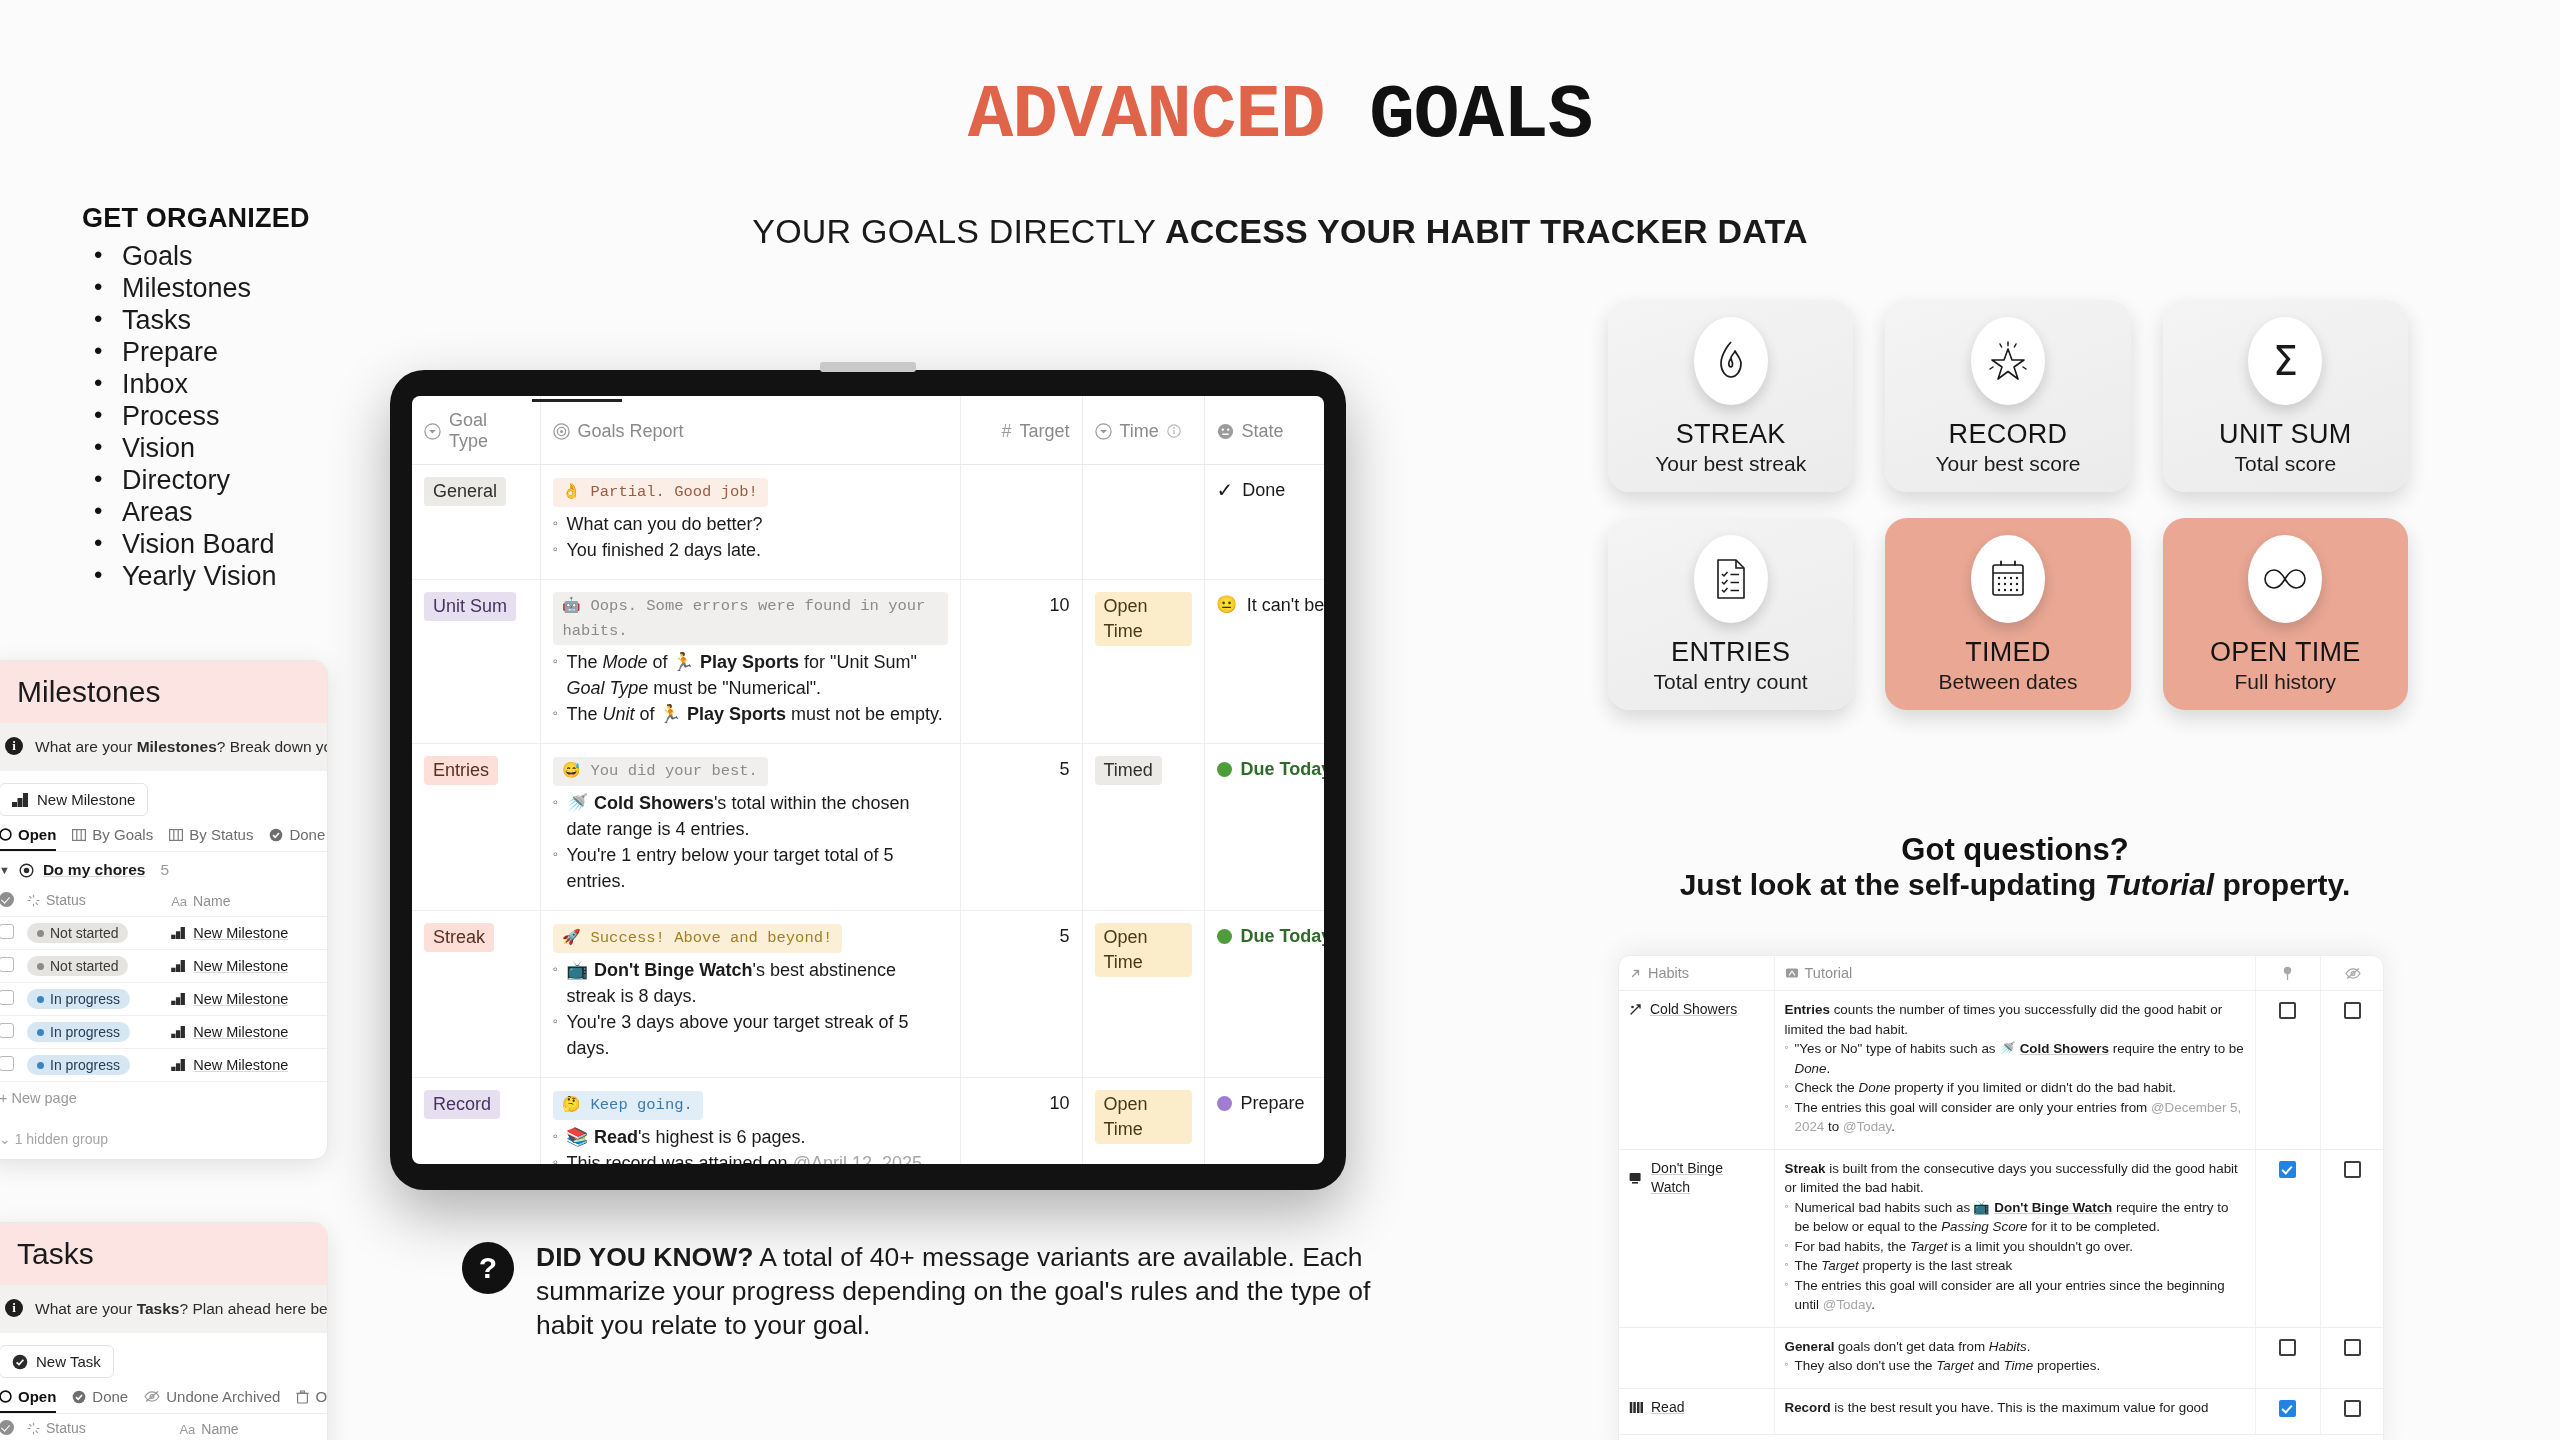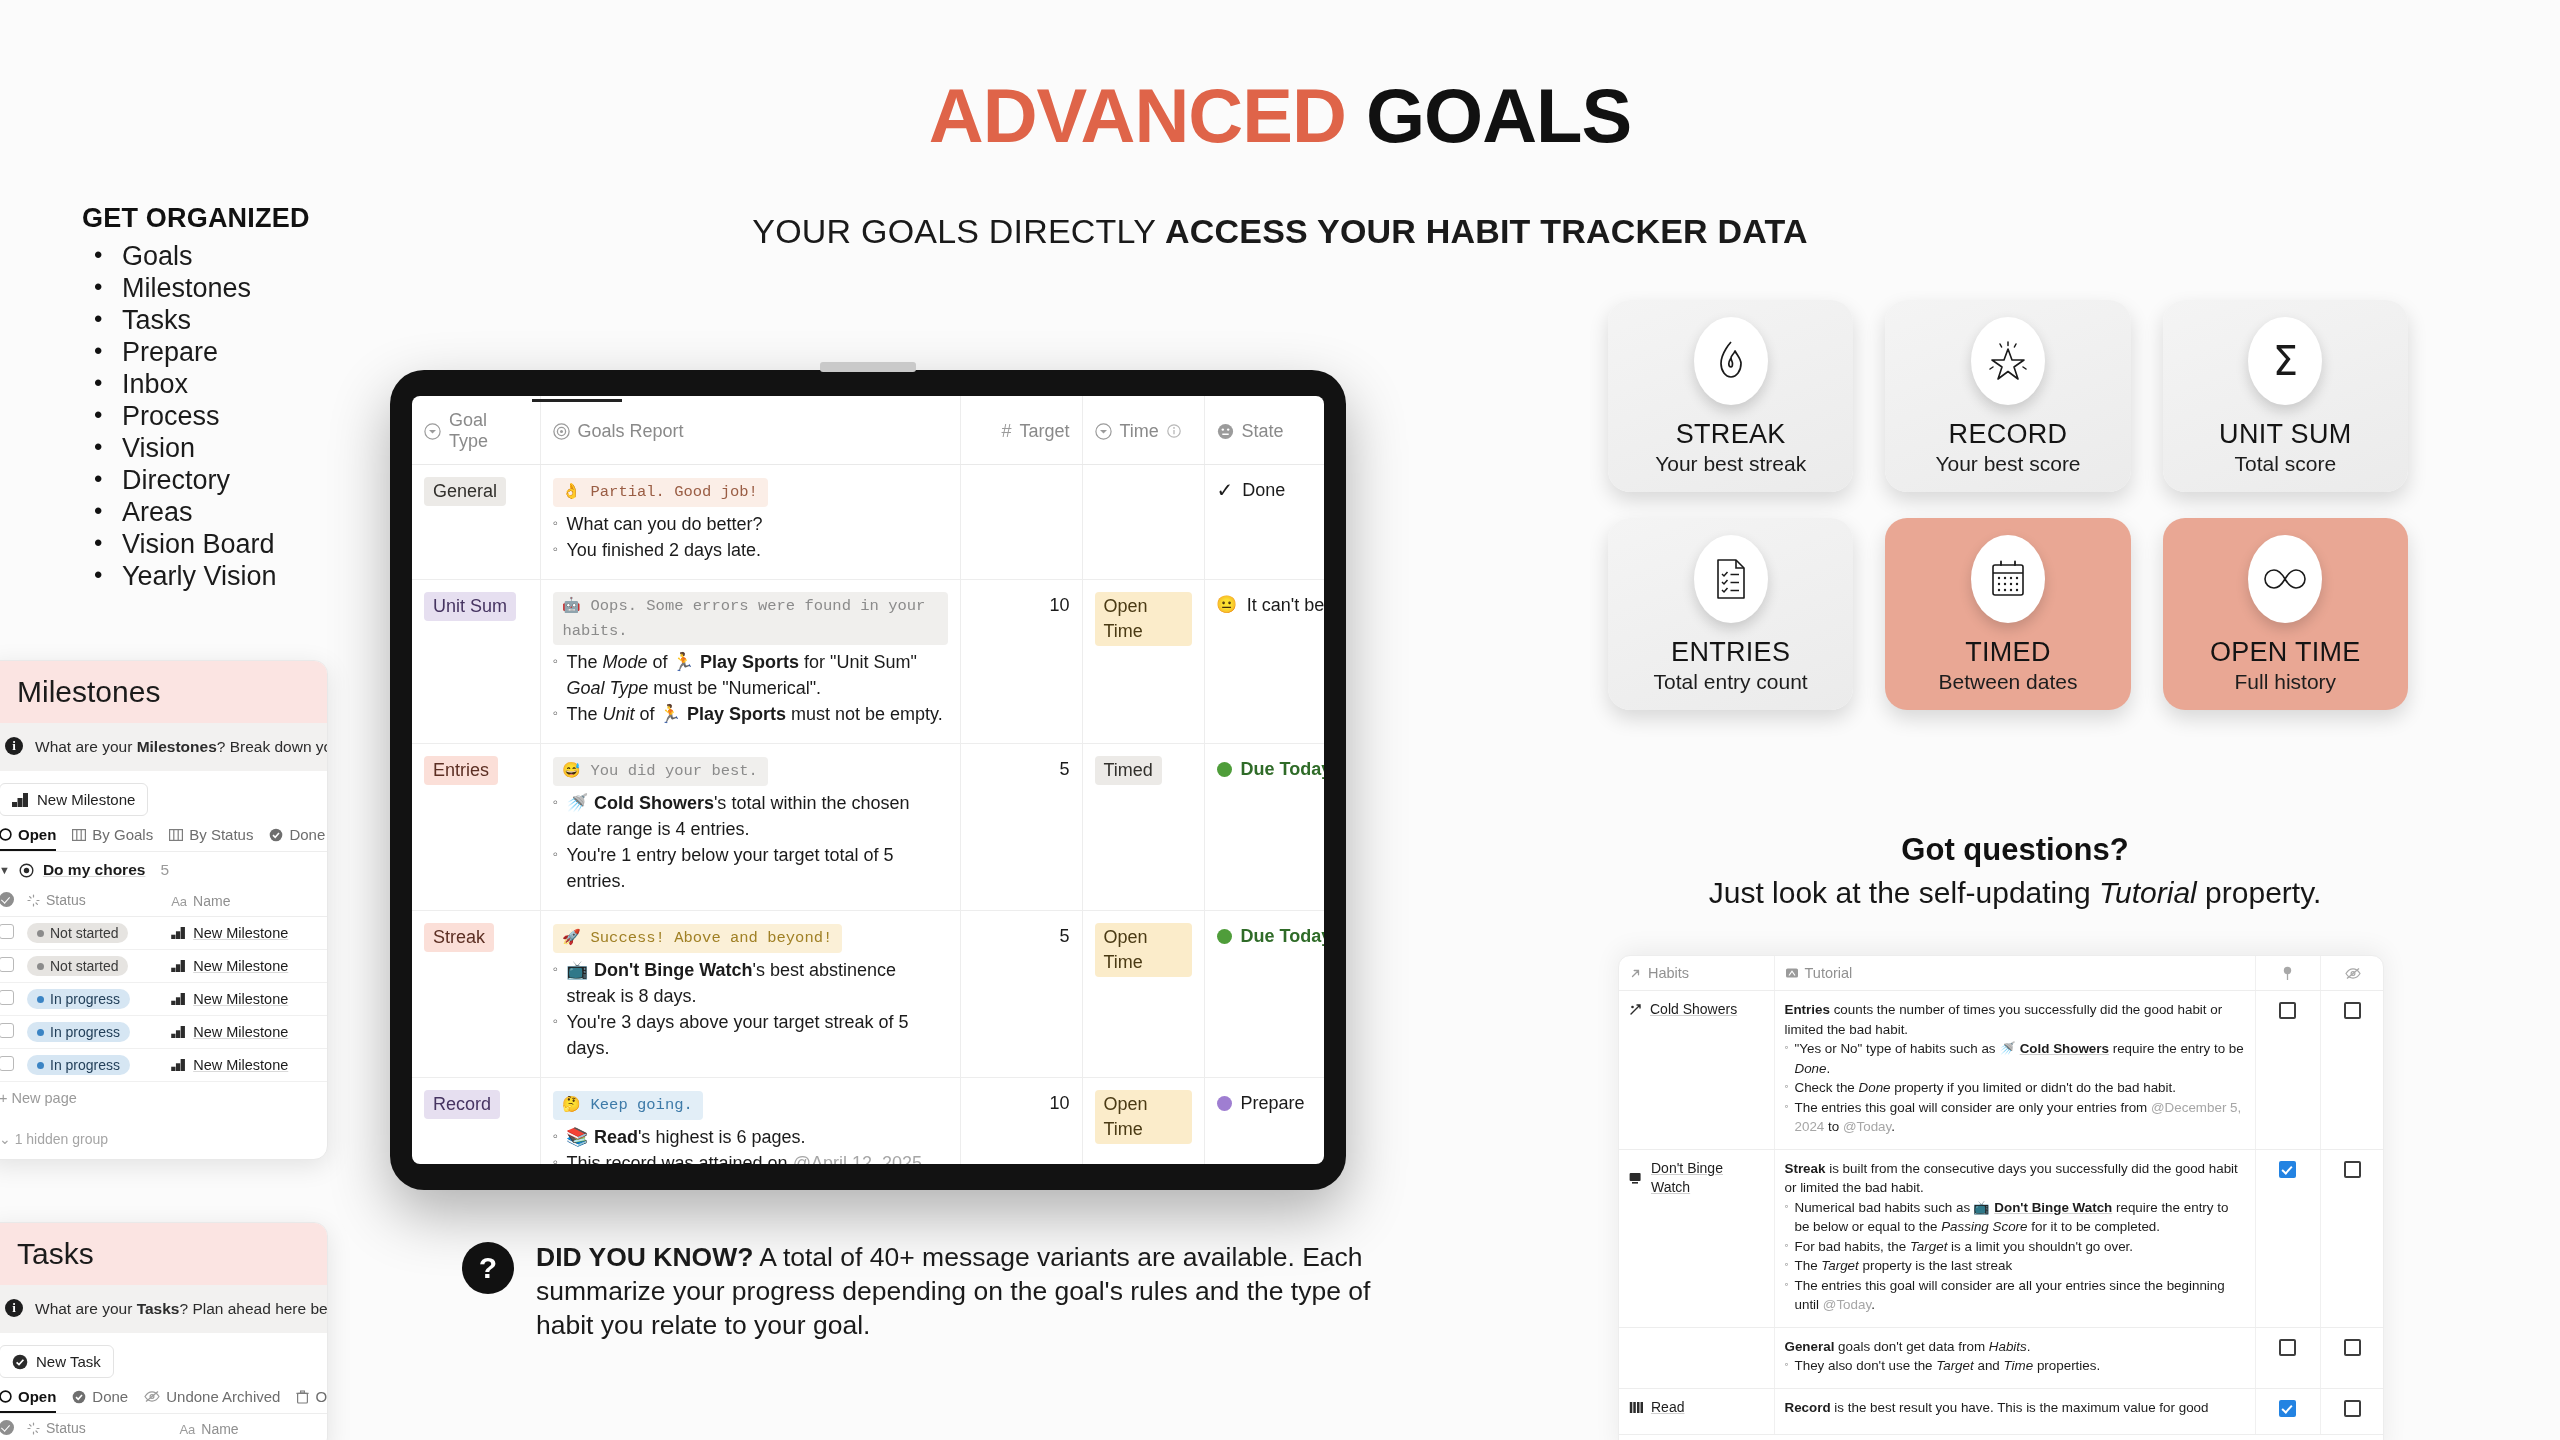--- a/index.html
+++ b/index.html
@@ -12,21 +12,21 @@
   }
   .page { position: absolute; inset: 0; background: #fbfbfb; }
 
   
   .hero-title {
     position: absolute; left: 0; right: 0; top: 78px;
     text-align: center;
     font-size: 76px; font-weight: 800;
     letter-spacing: -1px;
     line-height: 1;
-    font-family: Liberation Sans, sans-serif;
+    font-family: Liberation Mono, monospace;
     font-stretch: condensed;
   }
   .hero-title .accent { color: #df6449; }
   .hero-title .dark { color: #111111; }
   .hero-sub {
     position: absolute; left: 0; right: 0; top: 212px;
     text-align: center;
     font-size: 34px; font-weight: 400; color: #1a1a1a;
     letter-spacing: 0.2px;
   }
@@ -241,21 +241,21 @@
     font-size: 27px; color: #141414; letter-spacing: 0.3px; font-weight: 400;
     font-stretch: condensed;
   }
   .card .c-sub { font-size: 21px; color: #1d1d1d; font-weight: 350; margin-top: 2px; }
 
   
   .gq {
     position: absolute; left: 1600px; top: 832px; width: 830px; text-align: center;
   }
   .gq h3 { font-size: 31px; font-weight: 800; color: #111; }
-  .gq p { font-size: 30px; color: #161616; font-weight: 400; margin-top: 8px; }
+  .gq p { font-size: 30px; color: #161616; font-weight: 700; margin-top: 0; }
   .gq p i { font-style: italic; }
 
   
   .tut {
     position: absolute; left: 1618px; top: 955px;
     width: 766px; height: 500px;
     background: #fff; border: 1px solid #ededed;
     border-radius: 12px 12px 0 0;
     box-shadow: 0 -4px 26px rgba(0,0,0,0.07);
     overflow: hidden;

